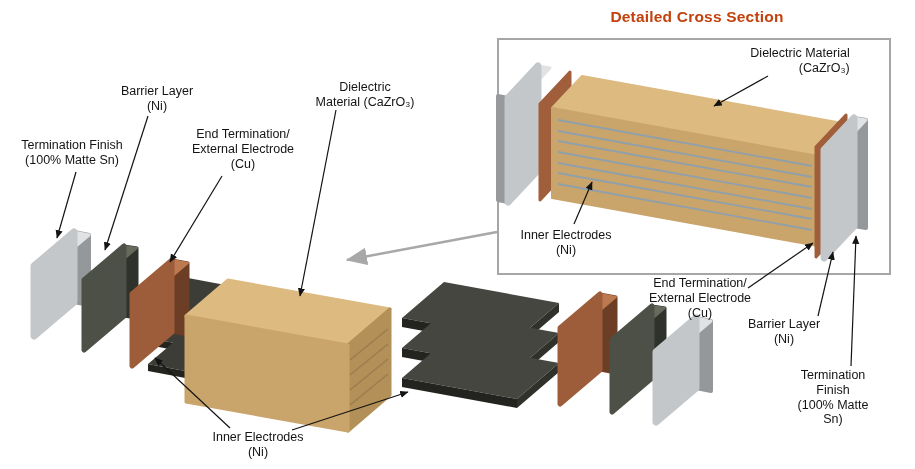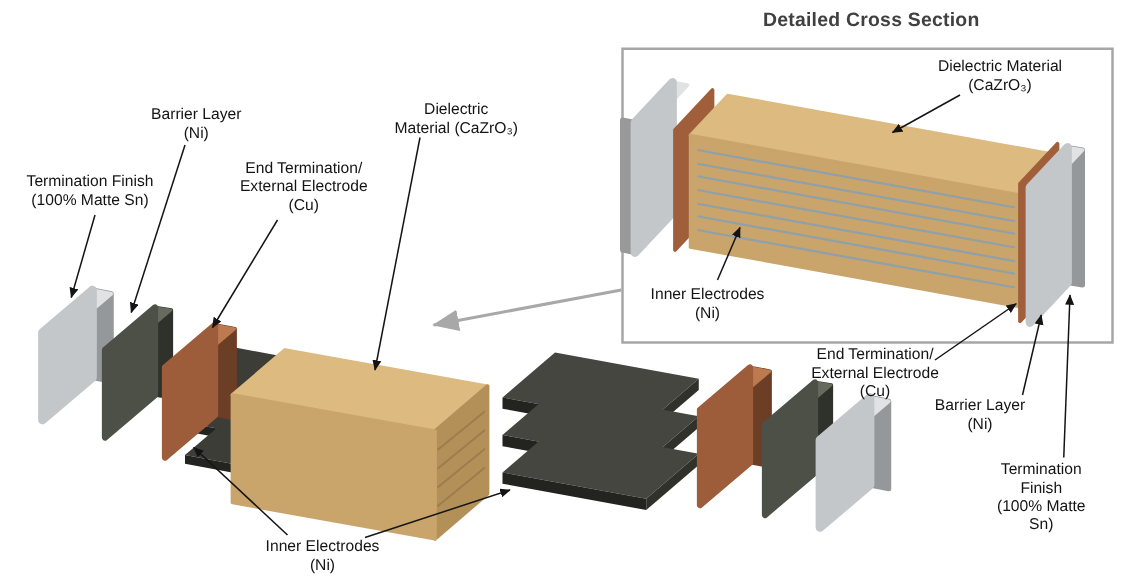--- a/index.html
+++ b/index.html
@@ -1,21 +1,21 @@
 <!DOCTYPE html>
 <html><head>
 <meta charset="utf-8">
 <style>
   * { margin:0; padding:0; box-sizing:border-box; }
   html,body { background:#ffffff; font-family:"Liberation Sans", sans-serif; }
   .stage { position:relative; width:915px; height:469px; background:#fff; overflow:hidden; }
   .inset-box { position:absolute; left:497px; top:38px; width:394px; height:237px;
                border:2px solid #a6a6a6; background:#ffffff; z-index:1; }
   .inset-title { position:absolute; left:697px; top:8px; transform:translateX(-50%);
-                 font-size:15.5px; font-weight:bold; color:#404040; letter-spacing:.2px;
+                 font-size:15.5px; font-weight:bold; color:#c2410c; letter-spacing:.2px;
                  white-space:nowrap; z-index:3; }
   svg.canvas { position:absolute; left:0; top:0; z-index:2; }
   .lbl { position:absolute; transform:translateX(-50%); white-space:pre-line;
          text-align:center; font-size:12.5px; line-height:1.18; color:#141414; z-index:3; }
 </style>
 </head>
 <body>
 
 <div class="stage">
 
@@ -154,21 +154,21 @@
   <div class="lbl" style="left:157px; top:84px;">Barrier Layer
 (Ni)</div>
   <div class="lbl" style="left:243px; top:127px;">End Termination/
 External Electrode
 (Cu)</div>
   <div class="lbl" style="left:345px; top:80px;margin-left:20px;">Dielectric
 Material (CaZrO₃)</div>
   <div class="lbl" style="left:258px; top:430px;">Inner Electrodes
 (Ni)</div>
 
-  <div class="lbl" style="left:800px; top:46px;">Dielectric Material
+  <div class="lbl" style="left:800px; top:46px;text-align:right;">Dielectric Material
 (CaZrO₃)</div>
   <div class="lbl" style="left:566px; top:228px;">Inner Electrodes
 (Ni)</div>
   <div class="lbl" style="left:700px; top:276px;">End Termination/
 External Electrode
 (Cu)</div>
   <div class="lbl" style="left:784px; top:317px;">Barrier Layer
 (Ni)</div>
   <div class="lbl" style="left:833px; top:368px;">Termination Finish
 (100% Matte Sn)</div>

